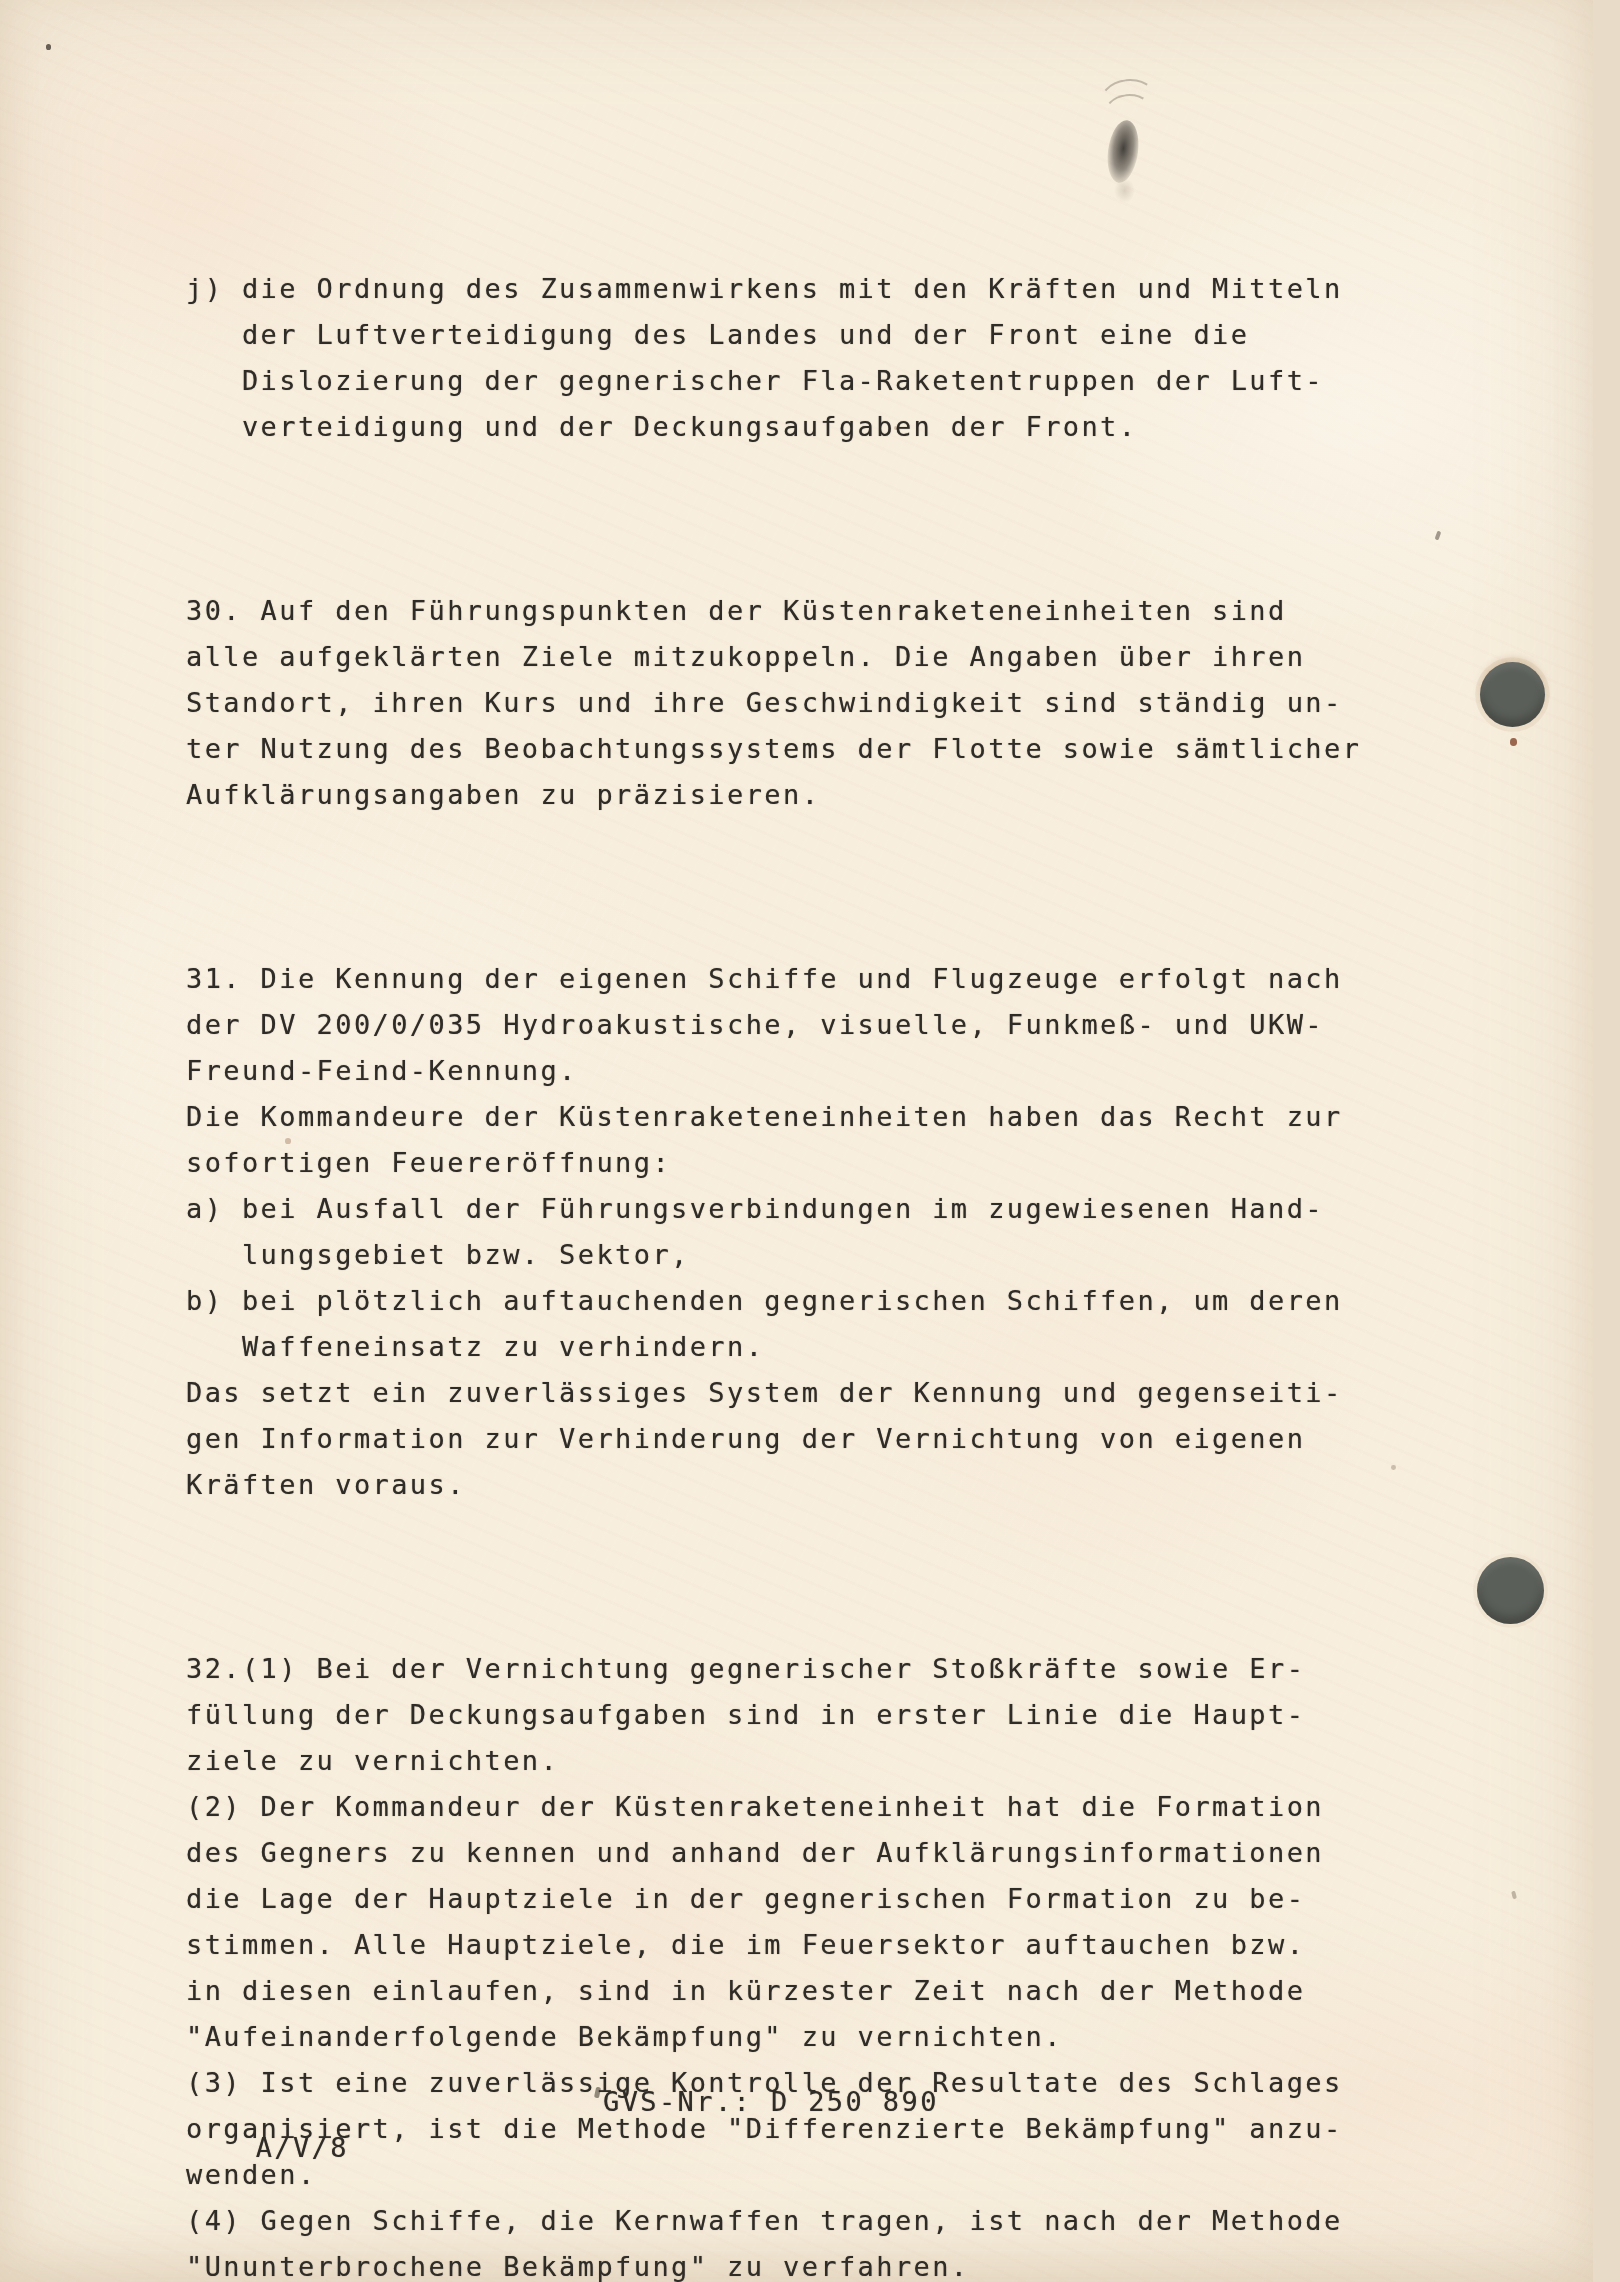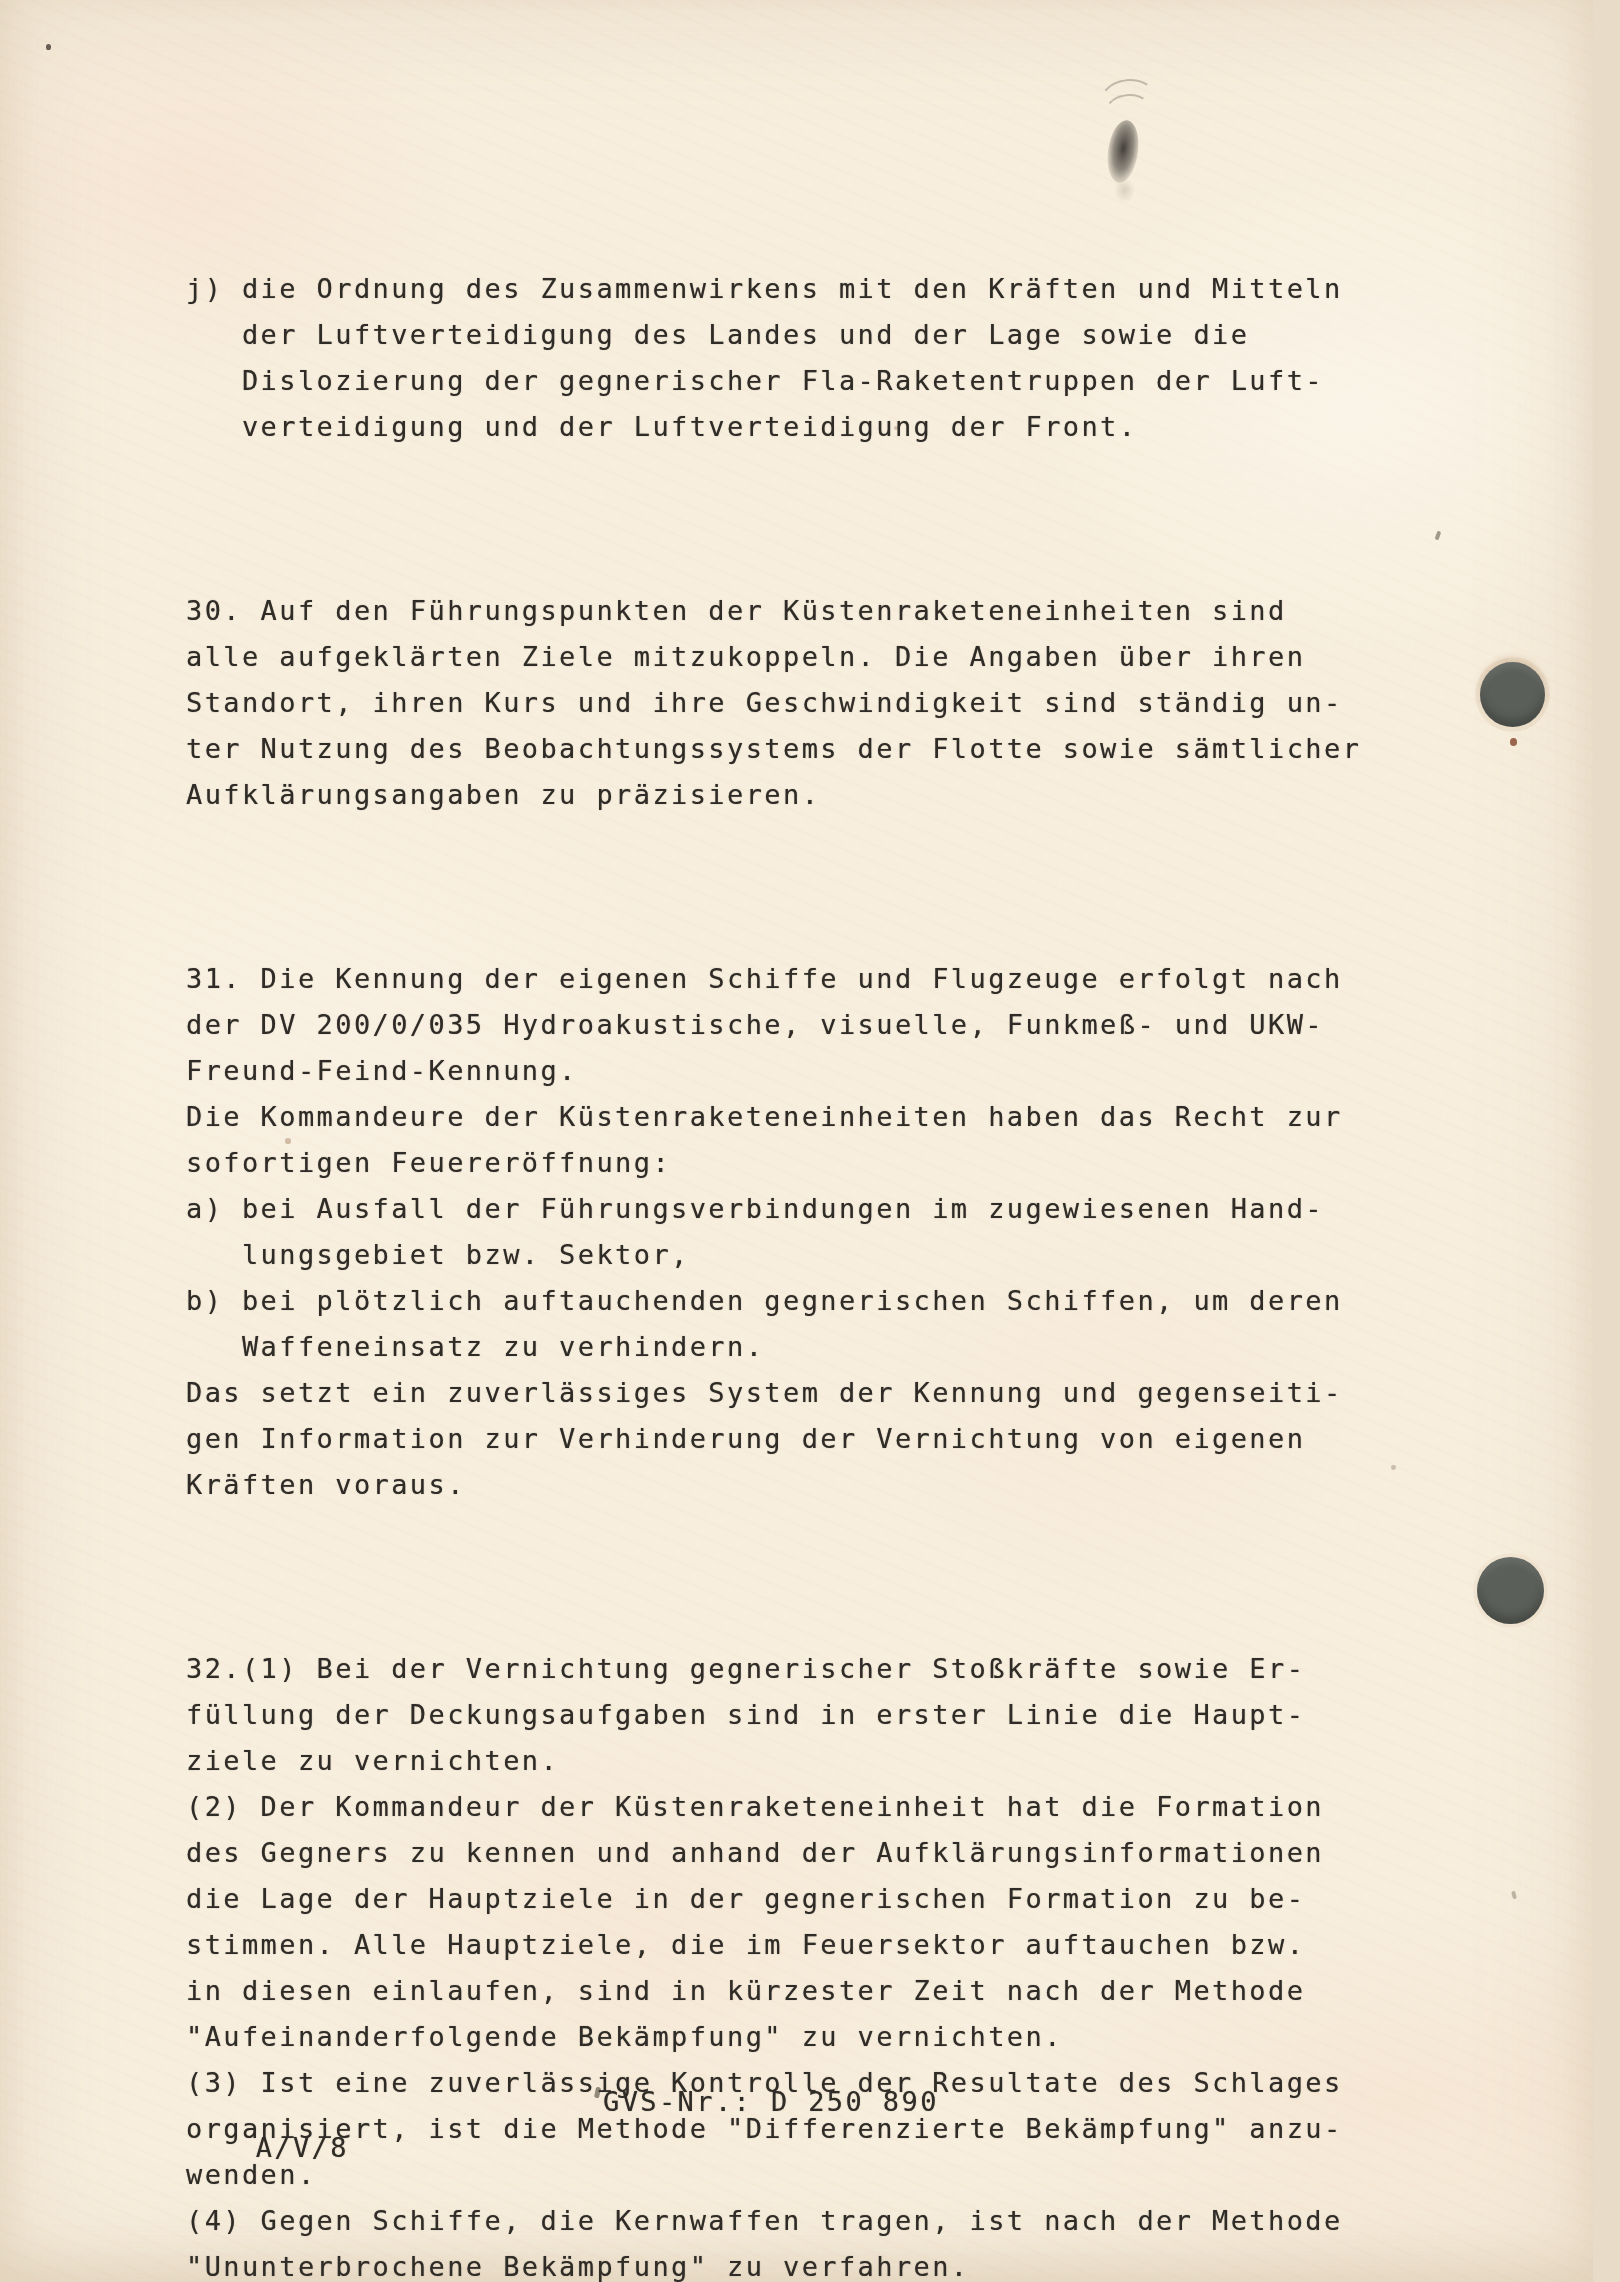--- a/index.html
+++ b/index.html
@@ -129,21 +129,21 @@
   <span class="speck sp1"></span>
   <span class="speck sp2"></span>
   <span class="speck sp3"></span>
   <span class="speck sp4"></span>
   <span class="speck sp5"></span>
   <span class="speck sp6"></span>
   <span class="speck sp7"></span>
   <span class="speck sp8"></span>
 
   <main class="text-block">
-    <section class="para"><div class="tline">j) die Ordnung des Zusammenwirkens mit den Kräften und Mitteln</div><div class="tline">   der Luftverteidigung des Landes und der Lage sowie die</div><div class="tline">   Dislozierung der gegnerischer Fla-Raketentruppen der Luft-</div><div class="tline">   verteidigung und der Luftverteidigung der Front.</div></section>
+    <section class="para"><div class="tline">j) die Ordnung des Zusammenwirkens mit den Kräften und Mitteln</div><div class="tline">   der Luftverteidigung des Landes und der Front eine die</div><div class="tline">   Dislozierung der gegnerischer Fla-Raketentruppen der Luft-</div><div class="tline">   verteidigung und der Deckungsaufgaben der Front.</div></section>
     <section class="para"><div class="tline">30. Auf den Führungspunkten der Küstenraketeneinheiten sind</div><div class="tline">alle aufgeklärten Ziele mitzukoppeln. Die Angaben über ihren</div><div class="tline">Standort, ihren Kurs und ihre Geschwindigkeit sind ständig un-</div><div class="tline">ter Nutzung des Beobachtungssystems der Flotte sowie sämtlicher</div><div class="tline">Aufklärungsangaben zu präzisieren.</div></section>
     <section class="para"><div class="tline">31. Die Kennung der eigenen Schiffe und Flugzeuge erfolgt nach</div><div class="tline">der DV 200/0/035 Hydroakustische, visuelle, Funkmeß- und UKW-</div><div class="tline">Freund-Feind-Kennung.</div><div class="tline">Die Kommandeure der Küstenraketeneinheiten haben das Recht zur</div><div class="tline">sofortigen Feuereröffnung:</div><div class="tline">a) bei Ausfall der Führungsverbindungen im zugewiesenen Hand-</div><div class="tline">   lungsgebiet bzw. Sektor,</div><div class="tline">b) bei plötzlich auftauchenden gegnerischen Schiffen, um deren</div><div class="tline">   Waffeneinsatz zu verhindern.</div><div class="tline">Das setzt ein zuverlässiges System der Kennung und gegenseiti-</div><div class="tline">gen Information zur Verhinderung der Vernichtung von eigenen</div><div class="tline">Kräften voraus.</div></section>
     <section class="para"><div class="tline">32.(1) Bei der Vernichtung gegnerischer Stoßkräfte sowie Er-</div><div class="tline">füllung der Deckungsaufgaben sind in erster Linie die Haupt-</div><div class="tline">ziele zu vernichten.</div><div class="tline">(2) Der Kommandeur der Küstenraketeneinheit hat die Formation</div><div class="tline">des Gegners zu kennen und anhand der Aufklärungsinformationen</div><div class="tline">die Lage der Hauptziele in der gegnerischen Formation zu be-</div><div class="tline">stimmen. Alle Hauptziele, die im Feuersektor auftauchen bzw.</div><div class="tline">in diesen einlaufen, sind in kürzester Zeit nach der Methode</div><div class="tline">"Aufeinanderfolgende Bekämpfung" zu vernichten.</div><div class="tline">(3) Ist eine zuverlässige Kontrolle der Resultate des Schlages</div><div class="tline">organisiert, ist die Methode "Differenzierte Bekämpfung" anzu-</div><div class="tline">wenden.</div><div class="tline">(4) Gegen Schiffe, die Kernwaffen tragen, ist nach der Methode</div><div class="tline">"Ununterbrochene Bekämpfung" zu verfahren.</div></section>
   </main>
 
   <footer class="page-footer">
     <span class="footer-left">A/V/8</span>
     <span class="footer-right">GVS-Nr.: D 250 890</span>
   </footer>
 

